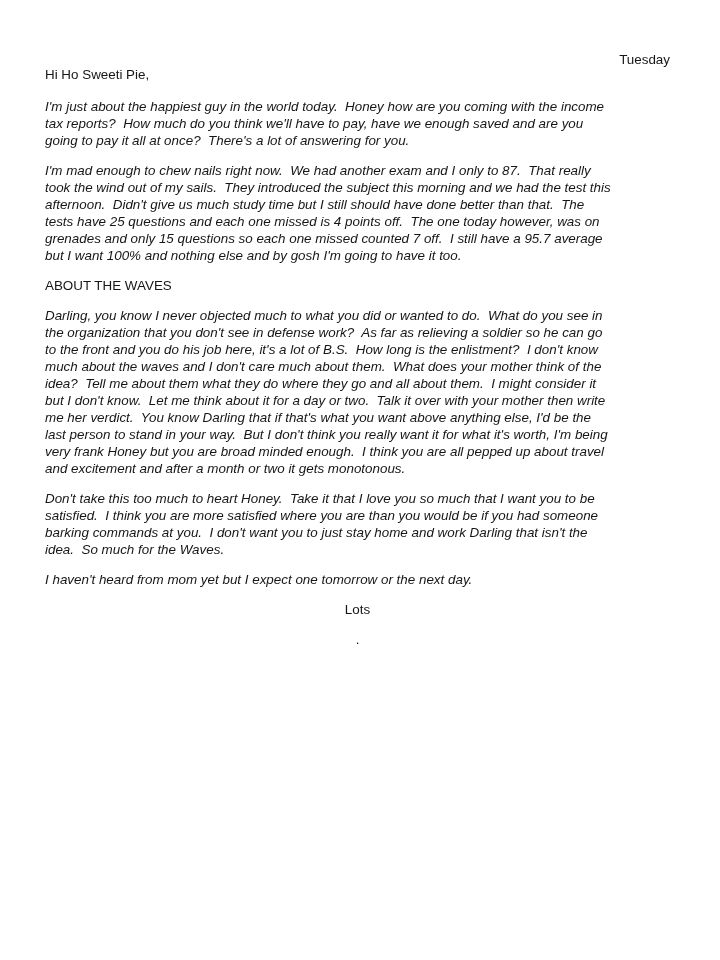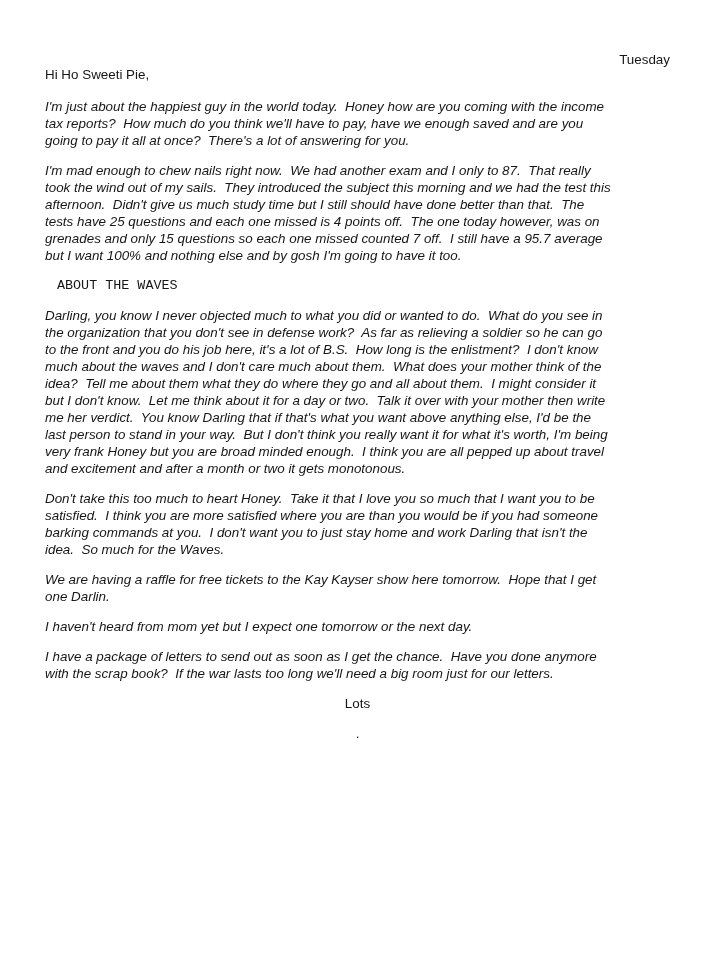--- a/index.html
+++ b/index.html
@@ -30,23 +30,22 @@
     margin: 0 0 16px 0;
     line-height: 15px;
     white-space: pre;
   }
   .para {
     margin: 0 0 13px 0;
     white-space: pre;
     font-style: italic;
   }
   .heading {
-    margin: 0 0 13px 12px;
+    margin: 0 0 13px 0;
     white-space: pre;
-    font-family: Liberation Mono, monospace;
   }
   .center {
     margin: 0 0 13px 0;
     text-align: center;
     white-space: pre;
   }
 </style>
 </head>
 <body>
 
@@ -80,28 +79,24 @@
 me her verdict.  You know Darling that if that's what you want above anything else, I'd be the
 last person to stand in your way.  But I don't think you really want it for what it's worth, I'm being
 very frank Honey but you are broad minded enough.  I think you are all pepped up about travel
 and excitement and after a month or two it gets monotonous.</p>
 
   <p class="para">Don't take this too much to heart Honey.  Take it that I love you so much that I want you to be
 satisfied.  I think you are more satisfied where you are than you would be if you had someone
 barking commands at you.  I don't want you to just stay home and work Darling that isn't the
 idea.  So much for the Waves.</p>
 
-  <p class="para">We are having a raffle for free tickets to the Kay Kayser show here tomorrow.  Hope that I get
-one Darlin.</p>
 
   <p class="para">I haven't heard from mom yet but I expect one tomorrow or the next day.</p>
 
 
-  <p class="para">I have a package of letters to send out as soon as I get the chance.  Have you done anymore
-with the scrap book?  If the war lasts too long we'll need a big room just for our letters.</p>
 
 
 
 
   <p class="center">Lots</p>
 
   <p class="center">.</p>
 
 </div>
 

